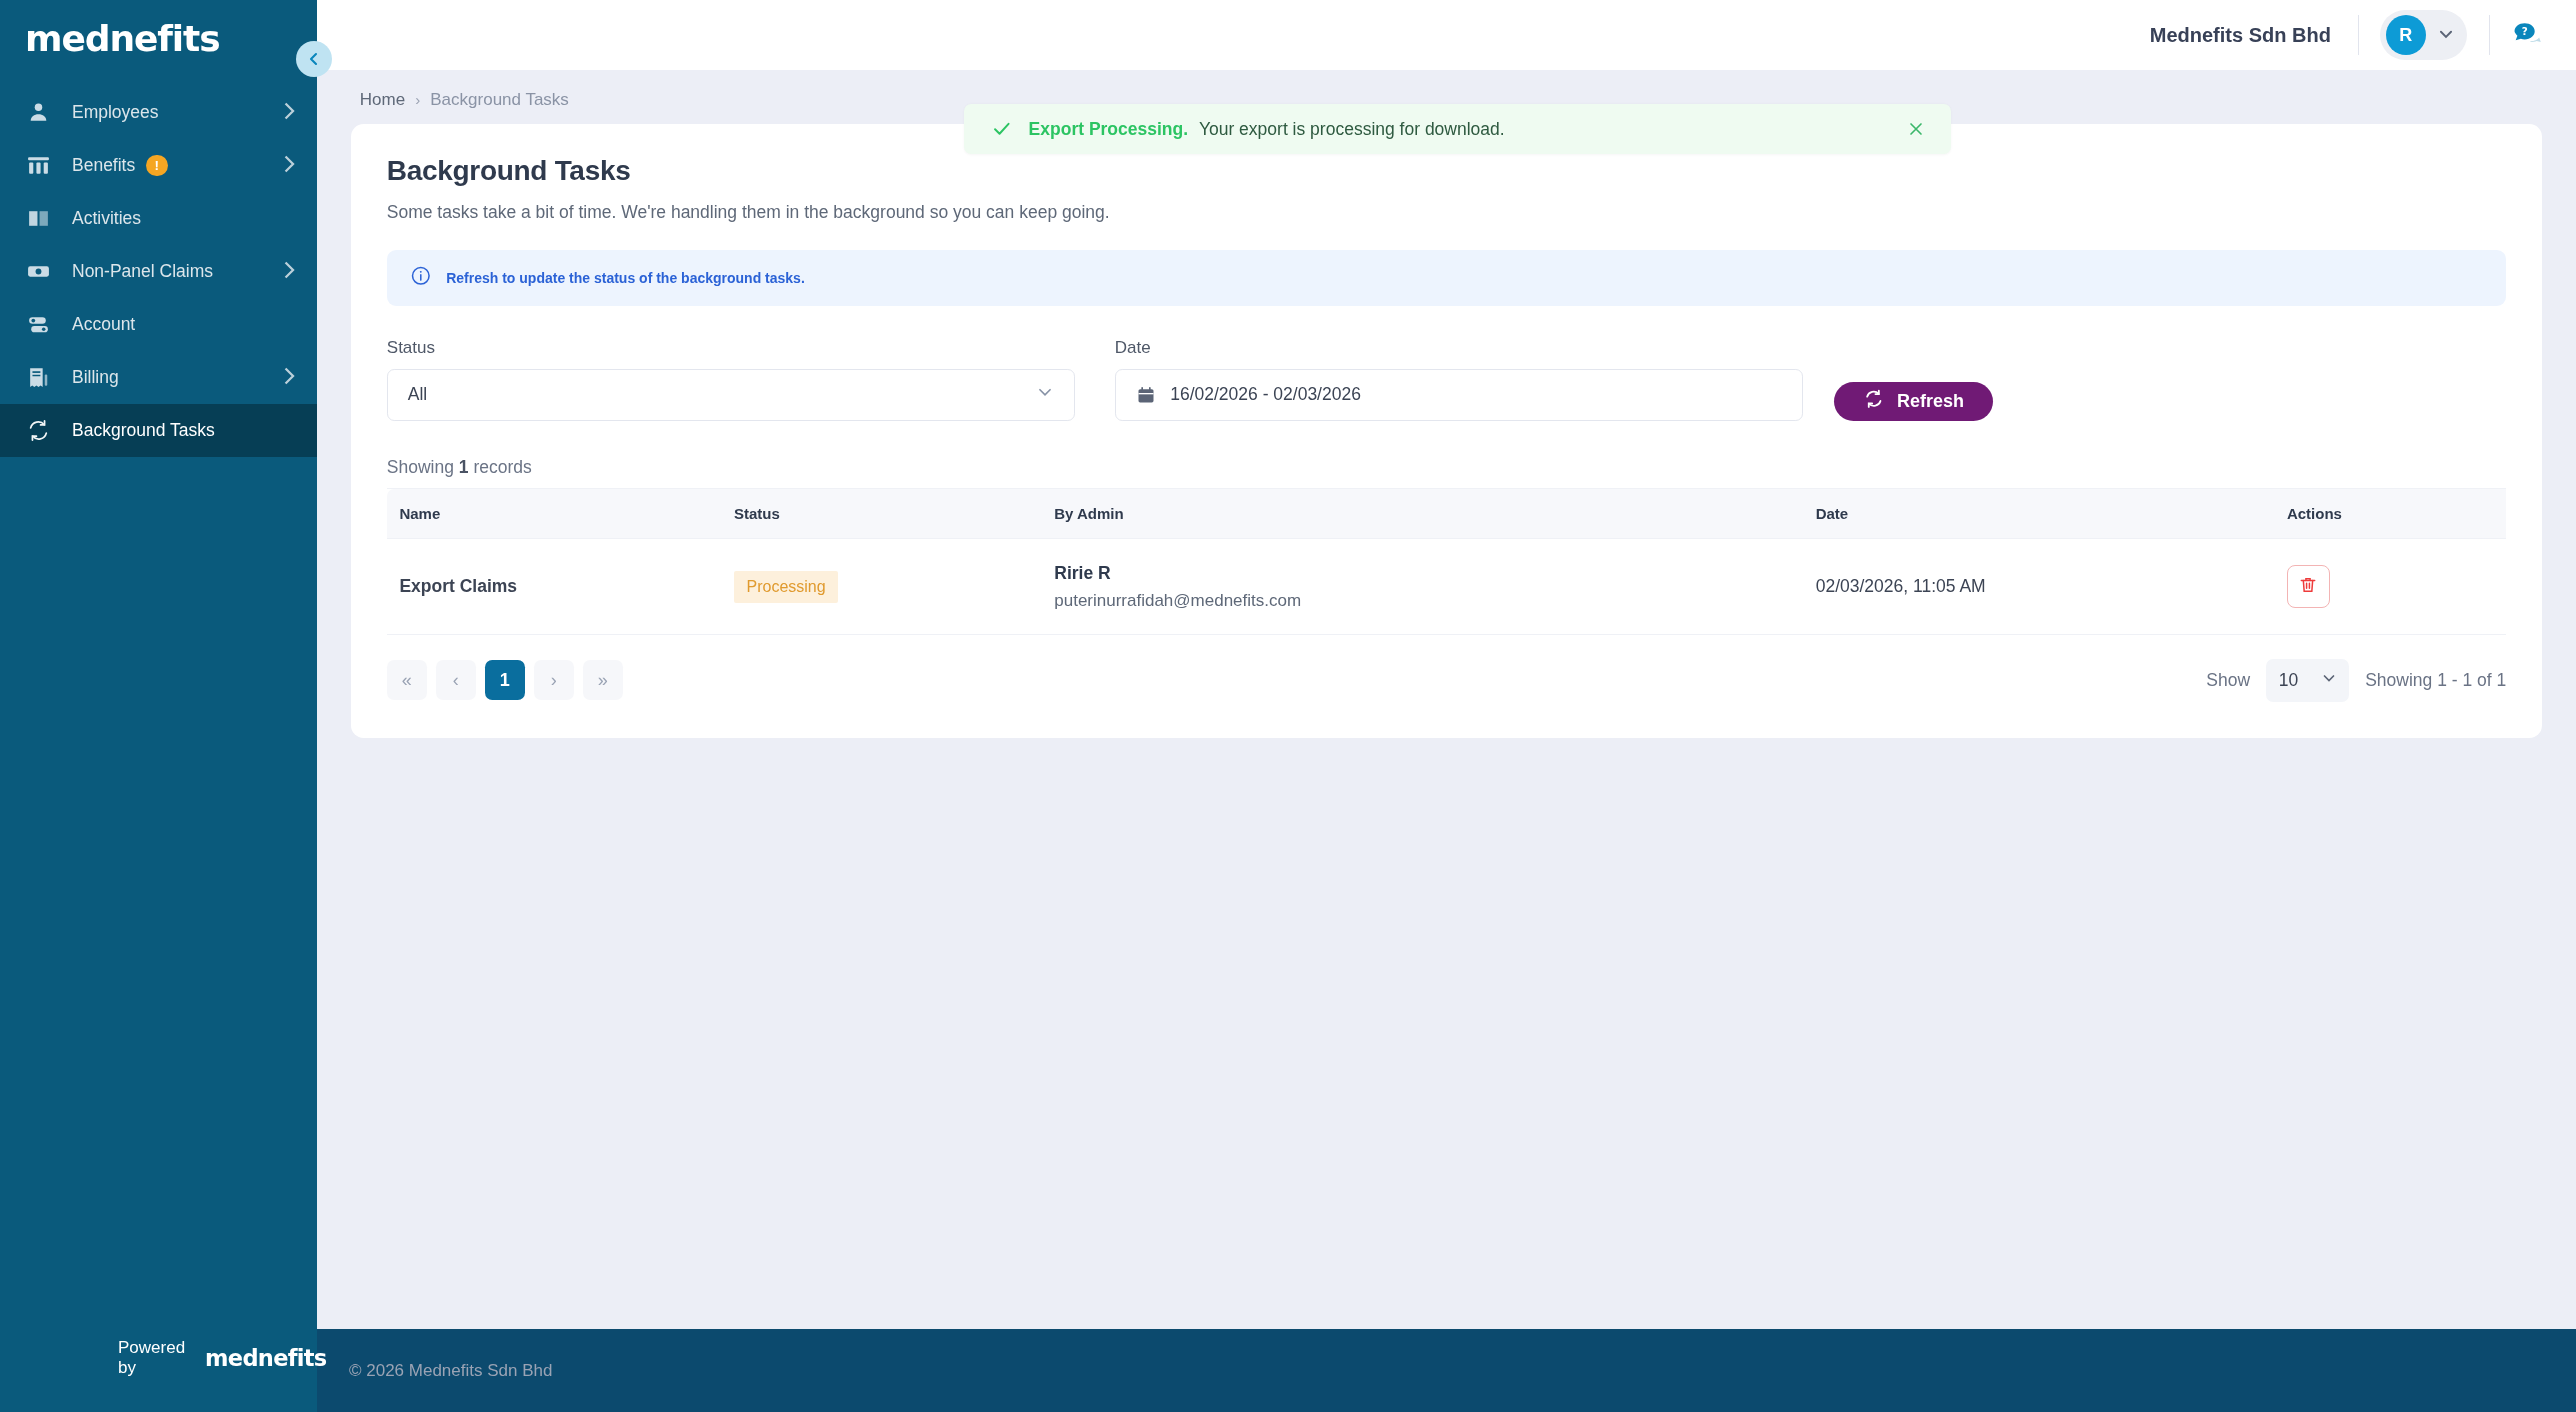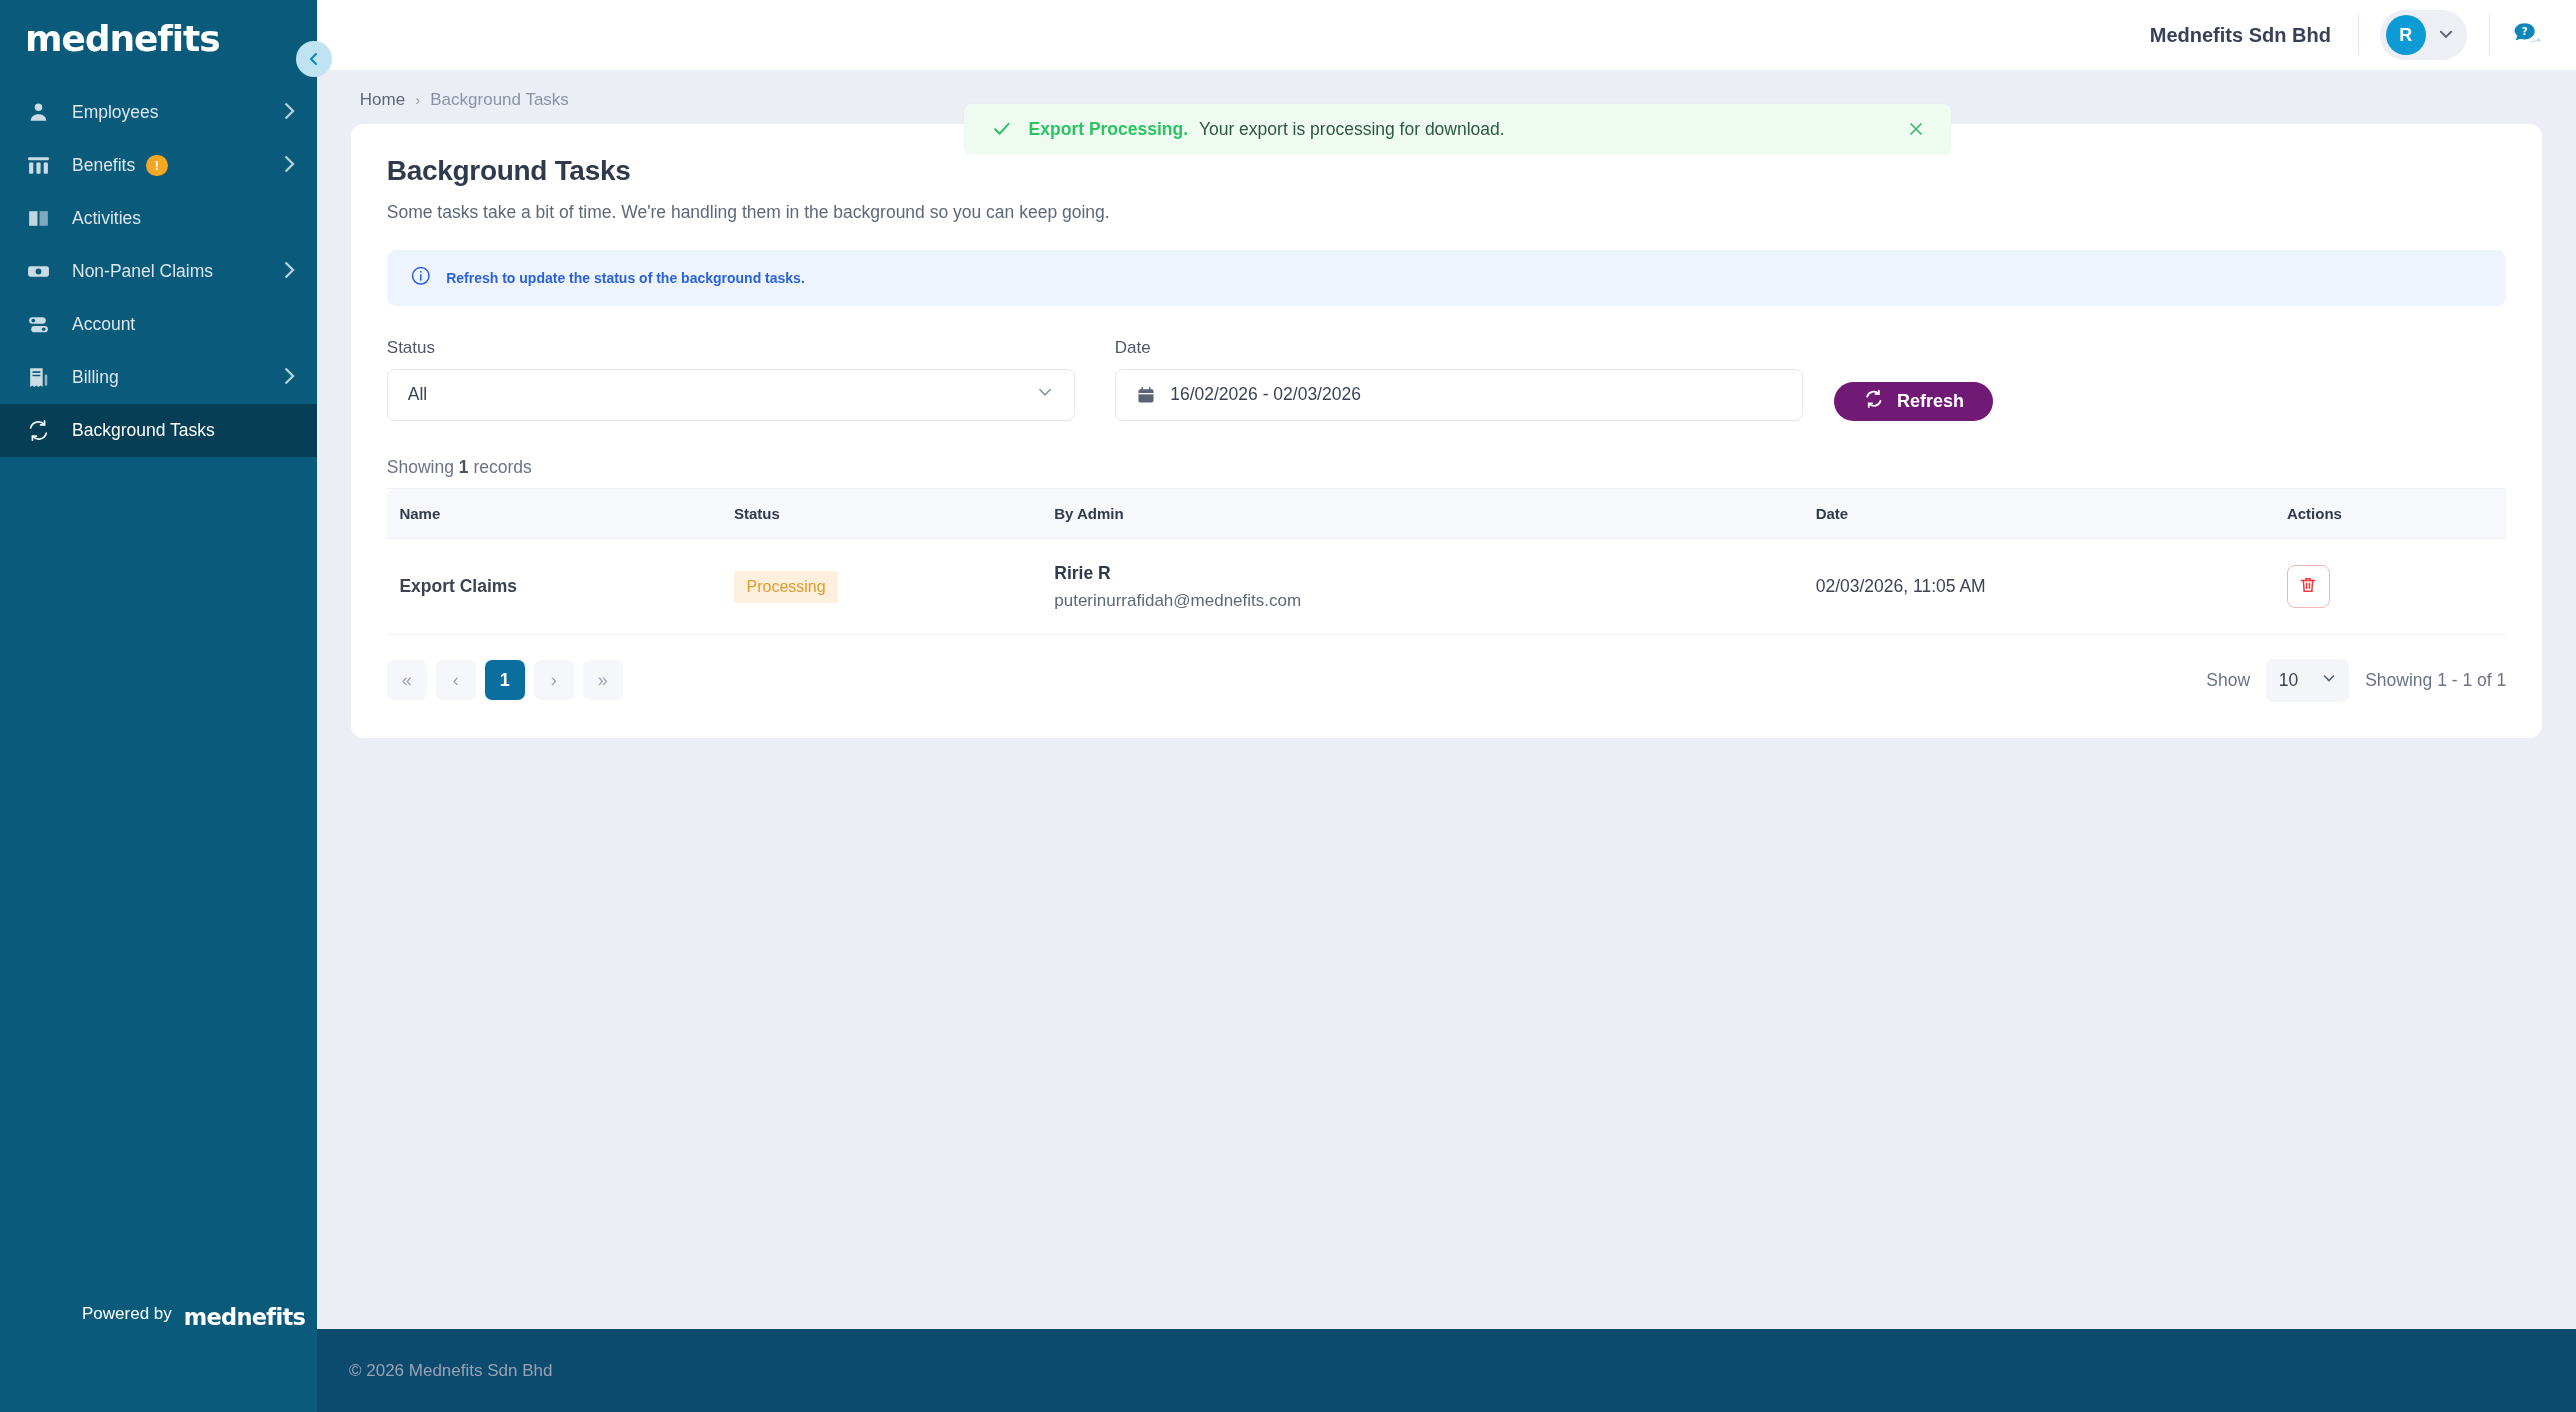--- a/index.html
+++ b/index.html
@@ -59,23 +59,23 @@
     display: flex; align-items: center; justify-content: center;
     line-height: 1;
   }
   .nav-chev {
     margin-left: auto;
     color: #BBD0DA; font-size: 18px; line-height: 1;
   }
   .sidebar-footer {
     margin-top: auto;
     height: 108px;
-    display: flex; align-items: flex-start;
-    padding-left: 82px;
-    gap: 12px;
+    display: flex; align-items: center;
+    padding-left: 118px;
+    gap: 20px;
   }
   .pb-text { color: #ffffff; font-size: 17px; }
   .pb-logo {
     color:#ffffff; font-size: 22.5px; font-weight:700; letter-spacing:-0.7px;
     font-family: "DejaVu Sans", sans-serif;
   }
 
   .collapse-btn {
     position: absolute;
     left: 296px; top: 41px;

